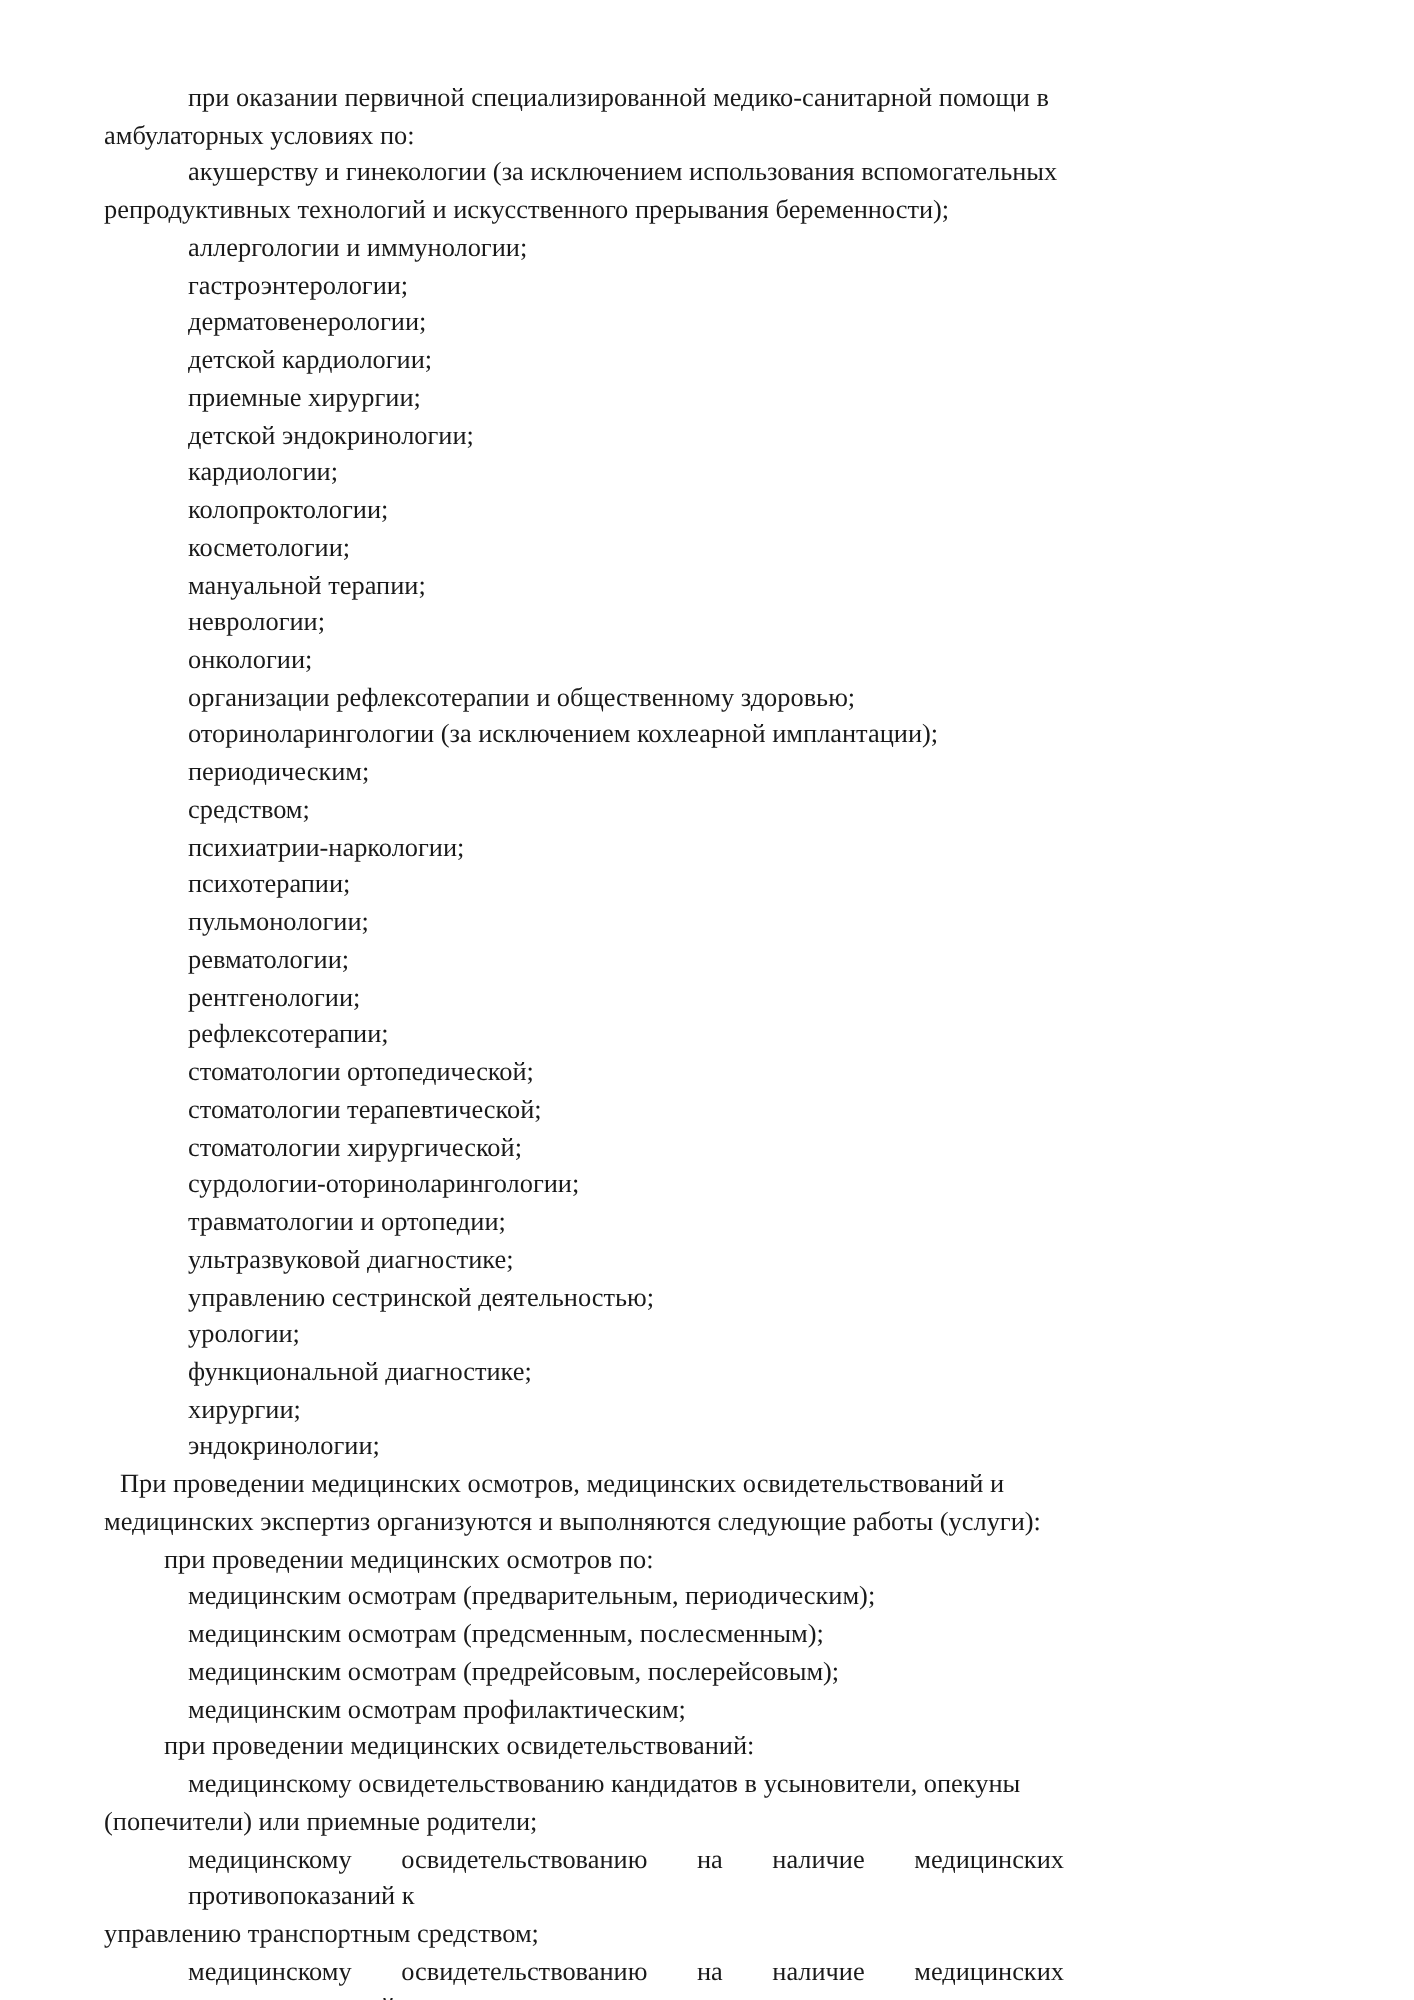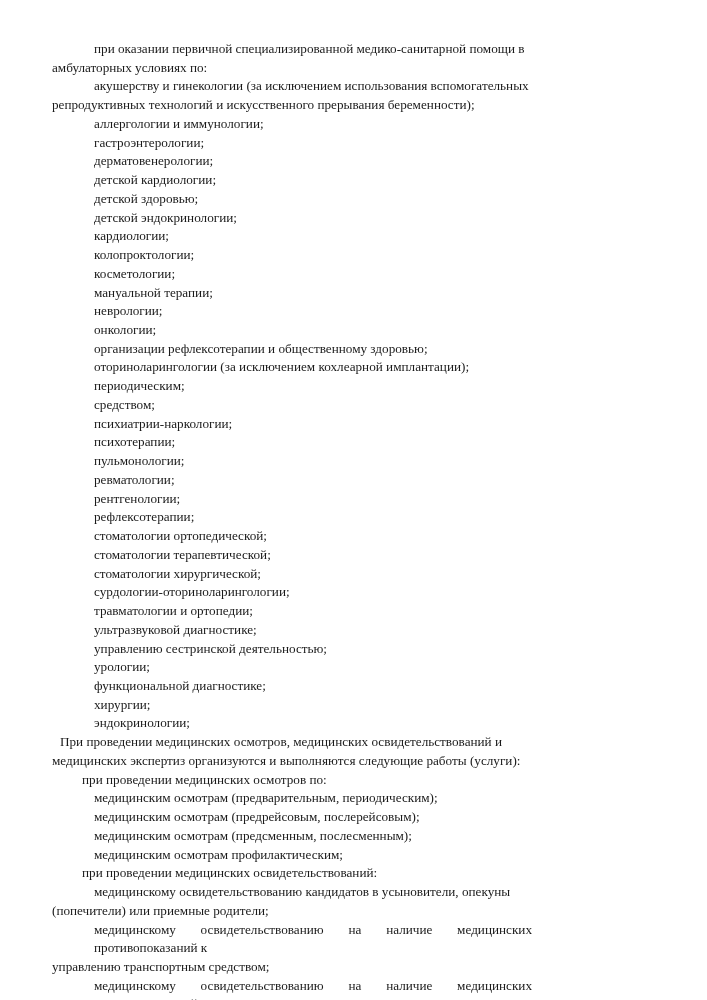--- a/index.html
+++ b/index.html
@@ -76,21 +76,21 @@
     <div class="block">
       <p class="subpara wrap-hang justify-all">акушерству и гинекологии (за исключением использования вспомогательных</p>
       <p class="block">репродуктивных технологий и искусственного прерывания беременности);</p>
     </div>
 
     <div class="block">
       <p class="line">аллергологии и иммунологии;</p>
       <p class="line">гастроэнтерологии;</p>
       <p class="line">дерматовенерологии;</p>
       <p class="line">детской кардиологии;</p>
-      <p class="line">детской здоровью;</p>
+      <p class="line">приемные хирургии;</p>
       <p class="line">детской эндокринологии;</p>
       <p class="line">кардиологии;</p>
       <p class="line">колопроктологии;</p>
       <p class="line">косметологии;</p>
       <p class="line">мануальной терапии;</p>
       <p class="line">неврологии;</p>
       <p class="line">онкологии;</p>
       <p class="line">организации рефлексотерапии и общественному здоровью;</p>
       <p class="line">оториноларингологии (за исключением кохлеарной имплантации);</p>
       <p class="line">периодическим;</p>
@@ -115,22 +115,22 @@
     </div>
 
     <div class="block">
       <p class="para justify-all" style="text-indent:8px;">При проведении медицинских осмотров, медицинских освидетельствований и</p>
       <p class="block">медицинских экспертиз организуются и выполняются следующие работы (услуги):</p>
     </div>
 
     <div class="block">
       <p class="line indent-xs">при проведении медицинских осмотров по:</p>
       <p class="line">медицинским осмотрам (предварительным, периодическим);</p>
+      <p class="line">медицинским осмотрам (предсменным, послесменным);</p>
       <p class="line">медицинским осмотрам (предрейсовым, послерейсовым);</p>
-      <p class="line">медицинским осмотрам (предсменным, послесменным);</p>
       <p class="line">медицинским осмотрам профилактическим;</p>
     </div>
 
     <div class="block">
       <p class="line indent-xs">при проведении медицинских освидетельствований:</p>
 
       <div class="block">
         <p class="subpara justify-all">медицинскому освидетельствованию кандидатов в усыновители, опекуны</p>
         <p class="block">(попечители) или приемные родители;</p>
       </div>

